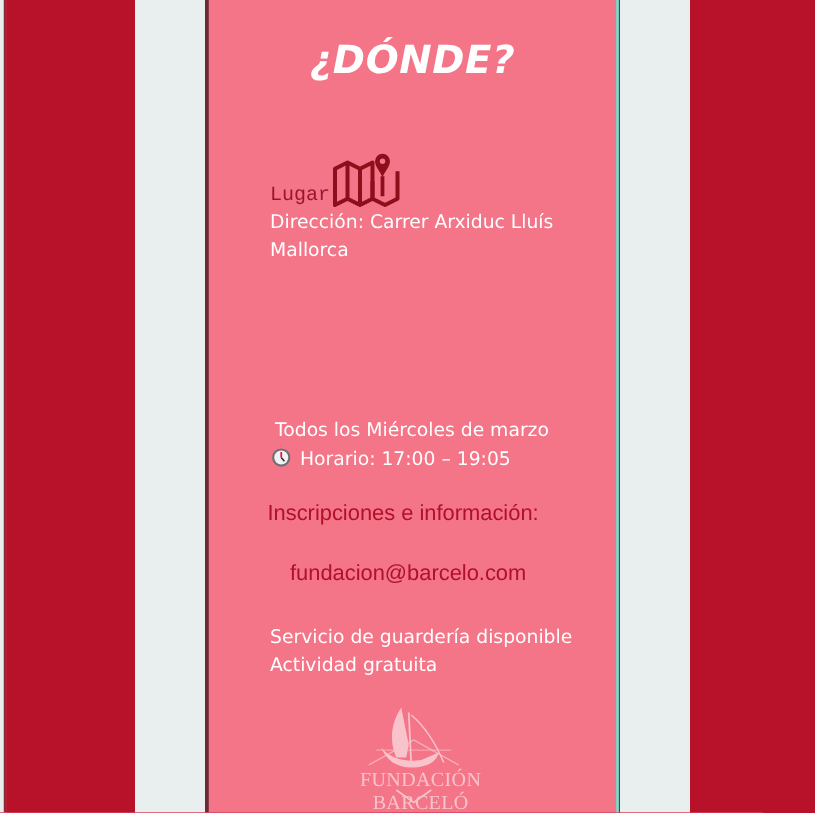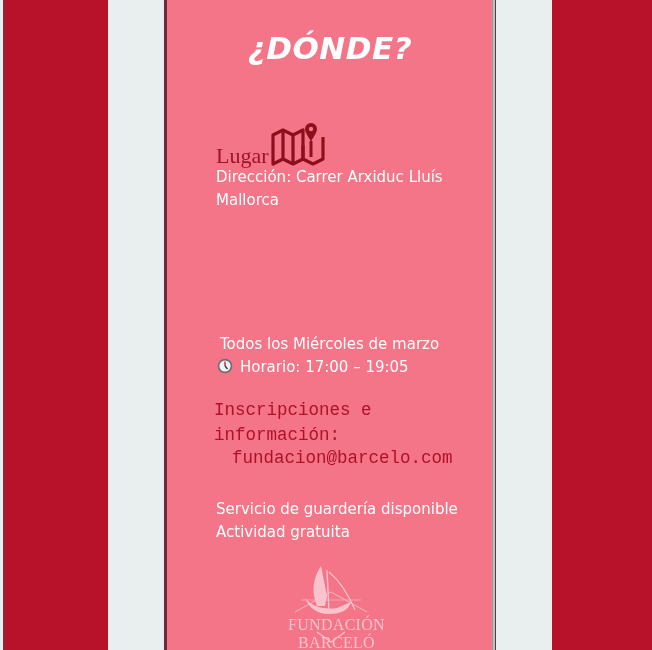--- a/index.html
+++ b/index.html
@@ -6,23 +6,23 @@
   body { width:652px; height:650px; position:relative; overflow:hidden; background:#b8122b; font-family:"Liberation Sans", sans-serif; }
   .edge-left { position:absolute; left:0; top:0; width:5px; height:650px; background:#e9eeef; }
   .edge-left::after { content:""; position:absolute; right:0; top:0; width:2px; height:100%; background:#8c2a3a; }
   .red-left { position:absolute; left:5px; top:0; width:103px; height:650px; background:#b8122b; }
   .gray-left { position:absolute; left:108px; top:0; width:56px; height:650px; background:#e9eeef; }
   .gray-right { position:absolute; left:496px; top:0; width:56px; height:650px; background:#e9eeef; }
   .red-right { position:absolute; left:552px; top:0; width:100px; height:650px; background:#b8122b; }
   .panel { position:absolute; left:164px; top:0; width:326px; height:650px; background:#f37587; border-left:3px solid #6b2a35; border-right:2px solid #5eead4; }
   .title { position:absolute; left:0; right:0; top:30px; text-align:center; color:#ffffff; font-family:"DejaVu Sans", sans-serif; font-weight:bold; font-style:italic; font-size:31px; letter-spacing:0.5px; }
   .section-head { position:absolute; display:flex; align-items:flex-end; }
-  .head-label { color:#a0142a; font-family:Liberation Serif, serif; font-size:22px; line-height:22px; }
+  .head-label { color:#a0142a; font-family:Liberation Mono, monospace; font-size:16px; line-height:22px; }
   .body-text { position:absolute; color:#ffffff; font-family:"DejaVu Sans", sans-serif; font-size:15px; line-height:22.5px; }
-  .info { position:absolute; color:#b1102a; font-family:Liberation Mono, monospace; font-size:17.5px; line-height:25px; }
+  .info { position:absolute; color:#b1102a; font-family:Liberation Sans, sans-serif; font-size:17.5px; line-height:25px; }
   .logo { position:absolute; left:104px; top:562px; width:120px; height:86px; }
   .logo-text { position:absolute; left:11px; right:0; top:54px; text-align:center; color:#f9c3cc; font-family:"Liberation Serif", serif; font-size:16px; letter-spacing:0.3px; }
   .clock { display:inline-block; width:16px; height:16px; vertical-align:-2px; margin-right:7px; }
 </style>
 </head>
 <body>
 
 <div class="edge-left"></div>
 <div class="red-left"></div>
 <div class="gray-left"></div>

